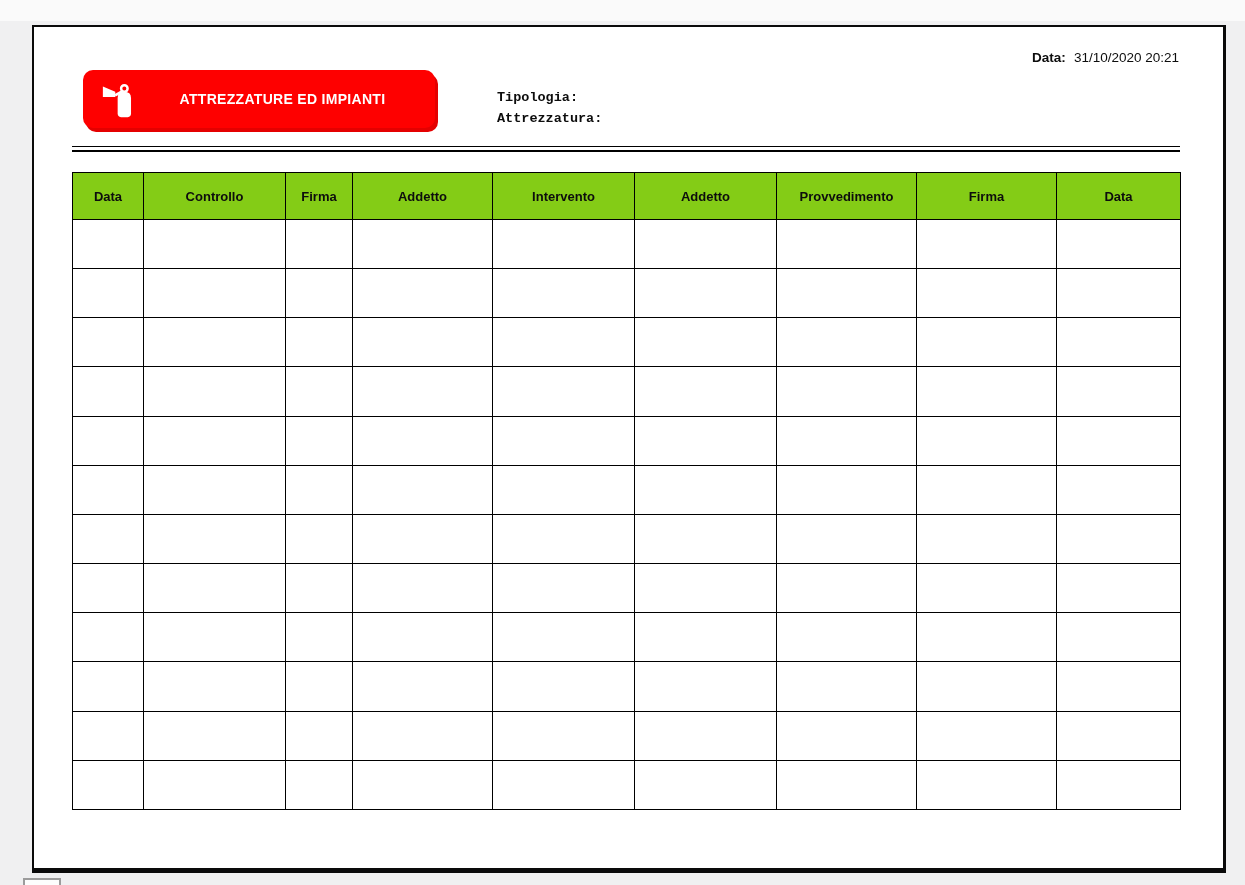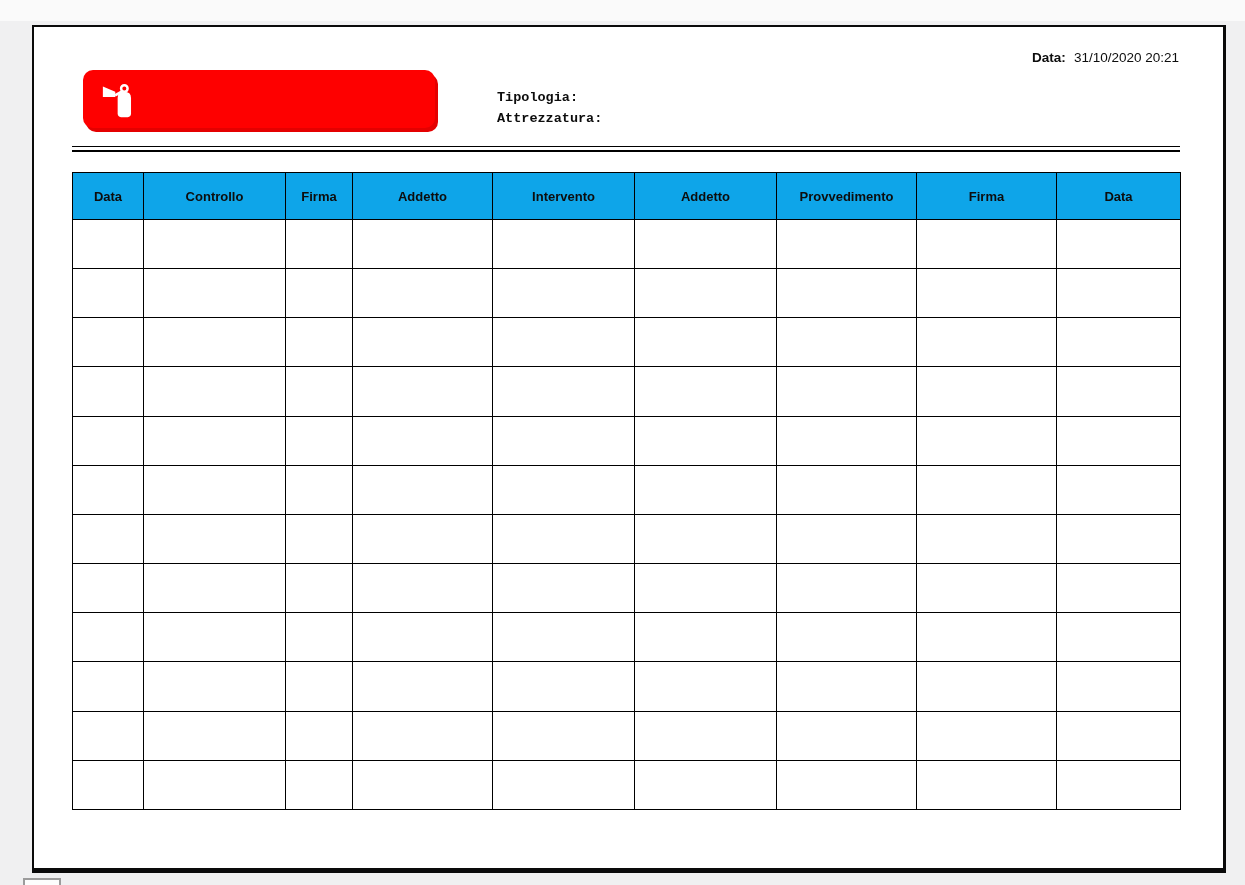--- a/index.html
+++ b/index.html
@@ -65,21 +65,21 @@
     border-collapse: collapse; table-layout: fixed;
   }
   .log-table th, .log-table td {
     border: 1px solid #000;
     padding: 0;
   }
   .log-table thead tr { height: 47px; }
   .log-table th {
     font-size: 13px; font-weight: bold;
     text-align: center; vertical-align: middle;
-    background: #0ea5e9;
+    background: #84cc16;
   }
   .log-table tbody td { background: #ffffff; }
   .partial-box {
     position: absolute; left: 23px; top: 878px;
     width: 38px; height: 14px;
     box-sizing: border-box;
     border: 2px solid #9c9c9c;
     background: #fdfdfd;
   }
 </style>
@@ -101,20 +101,21 @@
     <span class="banner-icon">
       <svg viewBox="0 0 44 44" width="42" height="42" aria-hidden="true">
         <g fill="#ffffff">
           <polygon points="3,9 16,14.5 16,20 3,20"></polygon>
           <circle cx="25.5" cy="11" r="3.4" fill="none" stroke="#ffffff" stroke-width="2.6"></circle>
           <path d="M15 17 L23 12.5 L24.5 15 L16.5 19.5 Z"></path>
           <path d="M18.5 21 q0 -6.5 7 -6.5 q7 0 7 6.5 v16 q0 4 -3.5 4 h-7 q-3.5 0 -3.5 -4 z"></path>
         </g>
       </svg>
     </span>
+    <span class="banner-title">ATTREZZATURE ED IMPIANTI</span>
   </div>
 
   <div class="doc-field tipologia">
     <span>Tipologia:</span>
     <span></span>
   </div>
 
   <div class="doc-field attrezzatura">
     <span>Attrezzatura:</span>
     <span></span>

